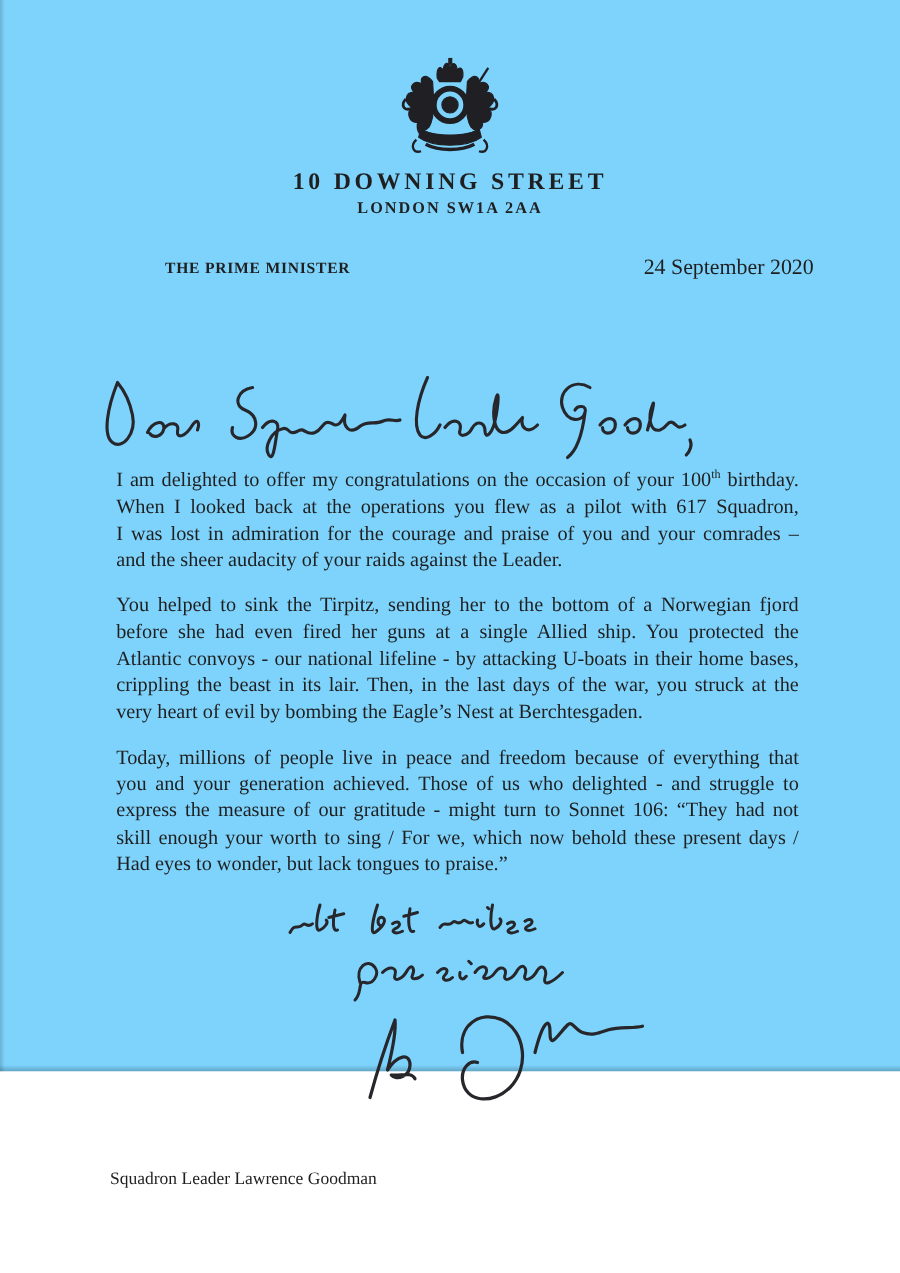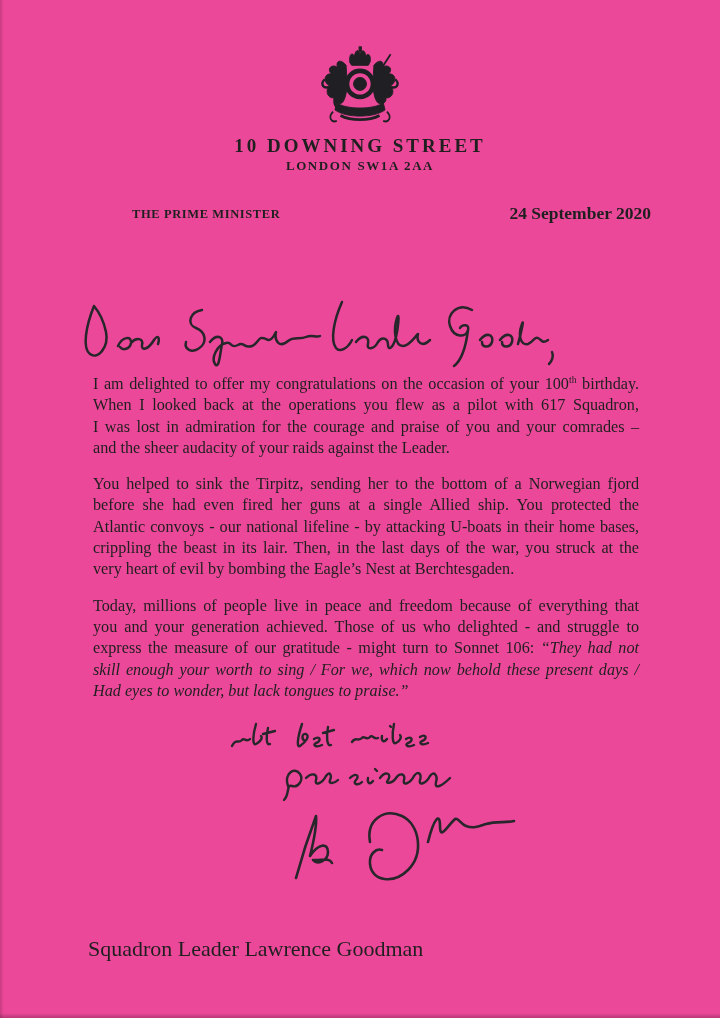--- a/index.html
+++ b/index.html
@@ -1,41 +1,41 @@
 <!DOCTYPE html>
 <html><head>
 <meta charset="utf-8">
 <style>
   html,body{margin:0;padding:0;}
   body{background:#ffffff;width:720px;height:1018px;overflow:hidden;}
   .page{
-    position:relative;width:720px;height:1018px;background:#ec4899;
+    position:relative;width:720px;height:857px;background:#7dd3fc;
     font-family:"Liberation Serif", serif;color:#1f1f1f;
   }
   .edge-left{position:absolute;left:0;top:0;width:4px;height:100%;
     background:linear-gradient(90deg, rgba(0,0,0,.16), rgba(0,0,0,0));}
   .edge-bottom{position:absolute;left:0;bottom:0;width:100%;height:5px;
     background:linear-gradient(0deg, rgba(0,0,0,.22), rgba(0,0,0,0));}
   .crest{position:absolute;left:309px;top:44px;width:102px;height:90px;}
   .addr1{position:absolute;left:0;top:135px;width:100%;text-align:center;
     font-weight:700;font-size:19px;letter-spacing:3px;}
   .addr2{position:absolute;left:0;top:158px;width:100%;text-align:center;
     font-weight:700;font-size:13px;letter-spacing:1.6px;}
   .sender{position:absolute;left:92px;top:207px;font-size:12.5px;font-weight:700;letter-spacing:.6px;margin-left:40px;}
-  .date{position:absolute;right:69px;top:203px;font-size:17.5px;font-weight:bold;}
+  .date{position:absolute;right:69px;top:203px;font-size:17.5px;}
   .hand{stroke:#26262b;fill:none;stroke-linecap:round;stroke-linejoin:round;}
   .salutation{position:absolute;left:80px;top:292px;width:482px;height:86px;}
   .bodytext{position:absolute;left:85px;top:374px;width:554px;font-size:16.2px;line-height:21.3px;}
   .para{margin:0 0 15px 8px;}
   .line{min-height:21.3px;}
   .line.just{text-align:justify;text-align-last:justify;}
-  .ital{font-style:italic;}
+  .ital{}
   sup{font-size:.6em;line-height:0;}
   .closing{position:absolute;left:222px;top:714px;width:296px;height:184px;}
-  .recipient{position:absolute;left:88px;top:936px;font-size:22px;}
+  .recipient{position:absolute;left:88px;top:936px;font-size:14px;}
 </style>
 </head>
 <body>
 
 <div class="page">
   <div class="edge-left"></div>
   <div class="edge-bottom"></div>
 
   <svg class="crest" viewBox="0 0 110 95" aria-hidden="true">
     <g fill="#202024" stroke="#202024">

